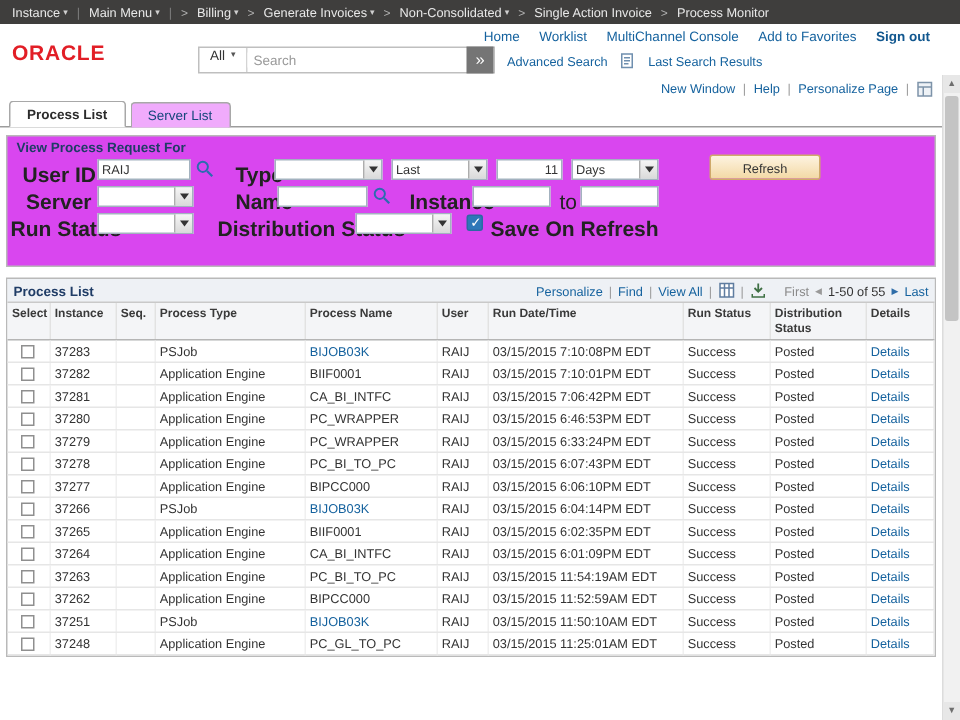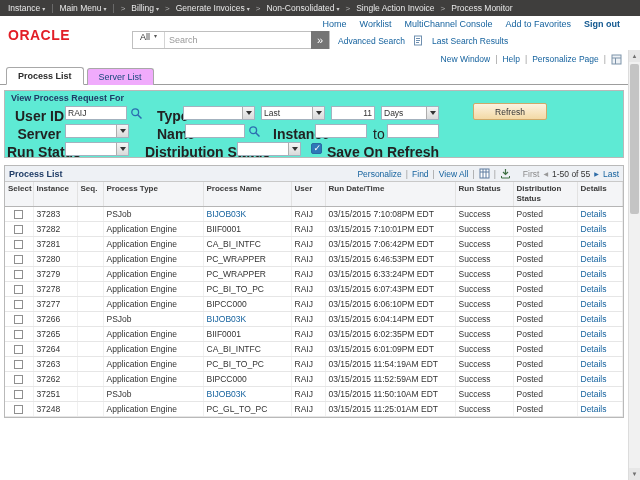--- a/index.html
+++ b/index.html
@@ -37,21 +37,21 @@
   .pagebar{height:14px;display:flex;justify-content:flex-end;align-items:center;
     gap:5px;font-size:8.5px;padding-right:6px}
   .tabs{height:19px;display:flex;gap:3px;padding-left:6px;border-bottom:1px solid #9d9d9d;align-items:flex-end}
   .tab{padding:2px 11px 2px;font-size:9px;border:1px solid #a8a8a8;border-bottom:none;
     border-radius:3px 3px 0 0;background:#f0abfc;color:#16477c;cursor:pointer;position:relative;top:1px;line-height:12px}
   .tab.active{background:#fff;font-weight:bold;color:#2b2b2b;z-index:2;
     border-bottom:1px solid #fff}
   .content{padding:5px 4px 0 4px}
 
   
-  .groupbox{position:relative;height:68px;border:1px solid #b9b9b9;background:#5eead4;margin-bottom:7px}
+  .groupbox{position:relative;height:88px;border:1px solid #b9b9b9;background:#d946ef;margin-bottom:7px}
   .gb-title{position:absolute;left:6px;top:2px;font-size:9px;font-weight:bold;color:#1f3c66}
   .fl{position:absolute;font-size:14px;font-weight:bold;color:#222;white-space:nowrap}
   .fl.r{text-align:right}
   .inp{position:absolute;height:14px;border:1px solid #a3b2bf;font-size:8.5px;
     padding:0 2px;background:#fff;color:#333;outline:none}
   .inp.num{text-align:right}
   .ddl{position:absolute;height:14px;border:1px solid #a3b2bf;background:#fff;cursor:pointer}
   .ddl-txt{font-size:8.5px;line-height:12px;padding:0 14px 0 2px;overflow:hidden;white-space:nowrap}
   .ddl-btn{position:absolute;top:0;right:0;width:12px;height:100%;
     background:linear-gradient(#f5f5f5,#dadada);border-left:1px solid #adadad;

